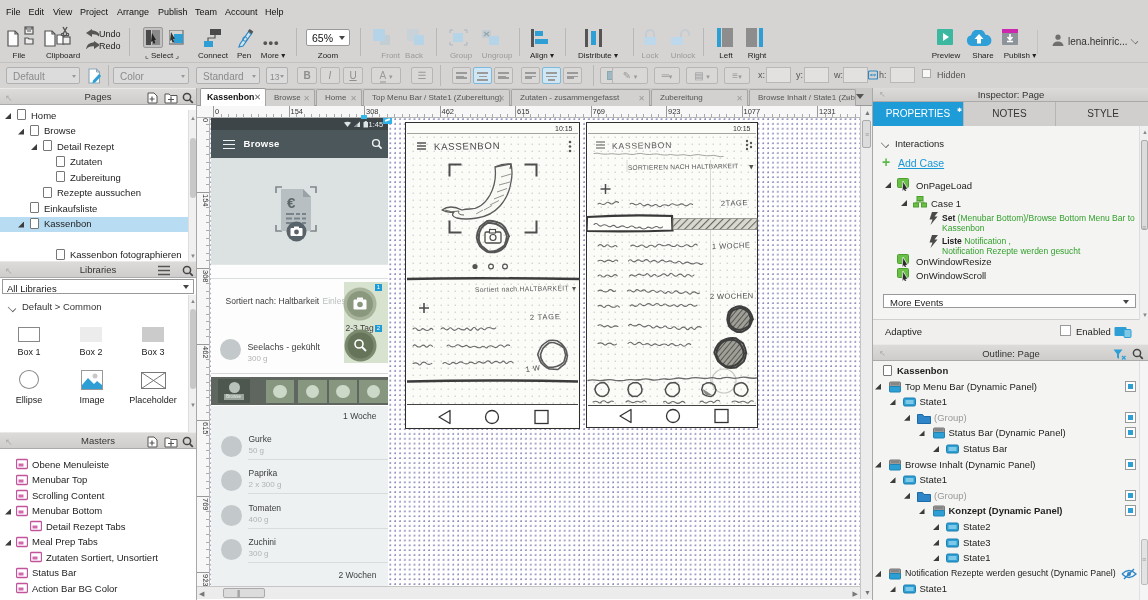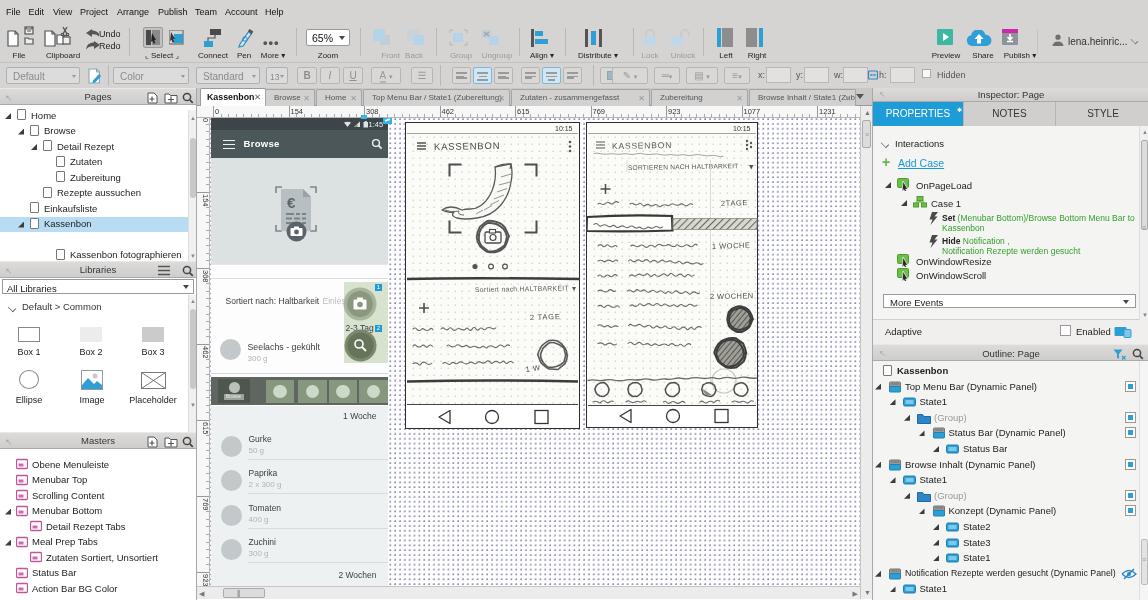--- a/index.html
+++ b/index.html
@@ -949,21 +949,21 @@
         <path d="M7 4.5 v1.5 M3 6 h8 M3 6 v1 M11 6 v1" stroke="#4e9e30" fill="none"></path>
       </svg>
       <div class="ab row-txt" style="left:58px;top:72px;">Case 1</div>
       <svg class="ab" style="left:54px;top:86px;" width="12" height="13" viewBox="0 0 12 13">
         <path d="M5 0 h6 l-3.5 4.5 h3 L3.5 13 l2 -5.5 H2.5 z" fill="#4a4a4a"></path>
       </svg>
       <div class="ab" style="left:69px;top:87px;width:199px;font-size:8.5px;line-height:10px;color:#33a02c;"><b style="color:#222;">Set</b> (Menubar Bottom)/Browse Bottom Menu Bar to Kassenbon</div>
       <svg class="ab" style="left:54px;top:109px;" width="12" height="13" viewBox="0 0 12 13">
         <path d="M5 0 h6 l-3.5 4.5 h3 L3.5 13 l2 -5.5 H2.5 z" fill="#4a4a4a"></path>
       </svg>
-      <div class="ab" style="left:69px;top:110px;width:199px;font-size:8.5px;line-height:10px;color:#33a02c;"><b style="color:#222;">Hide</b> Notification ,<br>Notification Rezepte werden gesucht</div>
+      <div class="ab" style="left:69px;top:110px;width:199px;font-size:8.5px;line-height:10px;color:#33a02c;"><b style="color:#222;">Liste</b> Notification ,<br>Notification Rezepte werden gesucht</div>
       <svg class="ab" style="left:24px;top:128px;" width="15" height="13" viewBox="0 0 15 13">
         <rect x="0.5" y="0.5" width="11" height="9" rx="1" fill="#6abf47" stroke="#4e9e30"></rect>
         <path d="M6 3 l5 8.5 -2.2 -0.4 1 3 -1.8 0.6 -1.1 -3 -1.9 1.8 z" fill="#2b2b2b" stroke="#fff" stroke-width="0.7"></path>
       </svg>
       <div class="ab row-txt" style="left:43px;top:130px;">OnWindowResize</div>
       <svg class="ab" style="left:24px;top:142px;" width="15" height="13" viewBox="0 0 15 13">
         <rect x="0.5" y="0.5" width="11" height="9" rx="1" fill="#6abf47" stroke="#4e9e30"></rect>
         <path d="M6 3 l5 8.5 -2.2 -0.4 1 3 -1.8 0.6 -1.1 -3 -1.9 1.8 z" fill="#2b2b2b" stroke="#fff" stroke-width="0.7"></path>
       </svg>
       <div class="ab row-txt" style="left:43px;top:144px;">OnWindowScroll</div>
@@ -1065,21 +1065,21 @@
       <div class="ab" style="left:61.0px;top:128.79999999999998px;font-size:9.5px;color:#999;white-space:nowrap;max-width:185.0px;overflow:hidden;">(Group)</div>
       <div class="ab" style="left:252px;top:128.79999999999998px;width:11px;height:11px;border:1px solid #999;background:#fff;">
         <div class="ab" style="left:2px;top:2px;width:5px;height:5px;background:#2e9fd4;"></div>
       </div>
       <div class="ab tri-e" style="left:45.5px;top:147.39999999999998px;border-bottom-color:#4c4c4c;"></div>
       <svg class="ab" style="left:58.5px;top:144.39999999999998px;" width="14" height="12" viewBox="0 0 14 12">
         <rect x="1.5" y="1" width="11" height="7" rx="1" fill="#9a9a9a" stroke="#777"></rect>
         <path d="M3 3 h8" stroke="#777" stroke-width="1.1"></path>
         <rect x="1.5" y="5.5" width="11" height="5.5" rx="0.8" fill="#2e9fd4" stroke="#1d84b5"></rect>
       </svg>
-      <div class="ab" style="left:75.5px;top:144.39999999999998px;font-size:9.5px;color:#222;white-space:nowrap;max-width:170.5px;overflow:hidden;">Konzept (Dynamic Panel)</div>
+      <div class="ab" style="left:75.5px;top:144.39999999999998px;font-size:9.5px;color:#222;white-space:nowrap;max-width:170.5px;overflow:hidden;font-weight:bold;">Konzept (Dynamic Panel)</div>
       <div class="ab" style="left:252px;top:144.39999999999998px;width:11px;height:11px;border:1px solid #999;background:#fff;">
         <div class="ab" style="left:2px;top:2px;width:5px;height:5px;background:#2e9fd4;"></div>
       </div>
       <div class="ab tri-e" style="left:60.0px;top:162.99999999999997px;border-bottom-color:#4c4c4c;"></div>
       <svg class="ab" style="left:73.0px;top:160.99999999999997px;" width="13" height="10" viewBox="0 0 13 10">
         <rect x="0.5" y="1" width="12" height="8" rx="1.5" fill="#2e9fd4" stroke="#1c7fb0"></rect>
         <rect x="2.5" y="3" width="8" height="4" fill="#7fc9e8"></rect>
       </svg>
       <div class="ab" style="left:90.0px;top:159.99999999999997px;font-size:9.5px;color:#222;white-space:nowrap;max-width:156.0px;overflow:hidden;">State2</div>
       <div class="ab tri-e" style="left:60.0px;top:178.59999999999997px;border-bottom-color:#4c4c4c;"></div>

